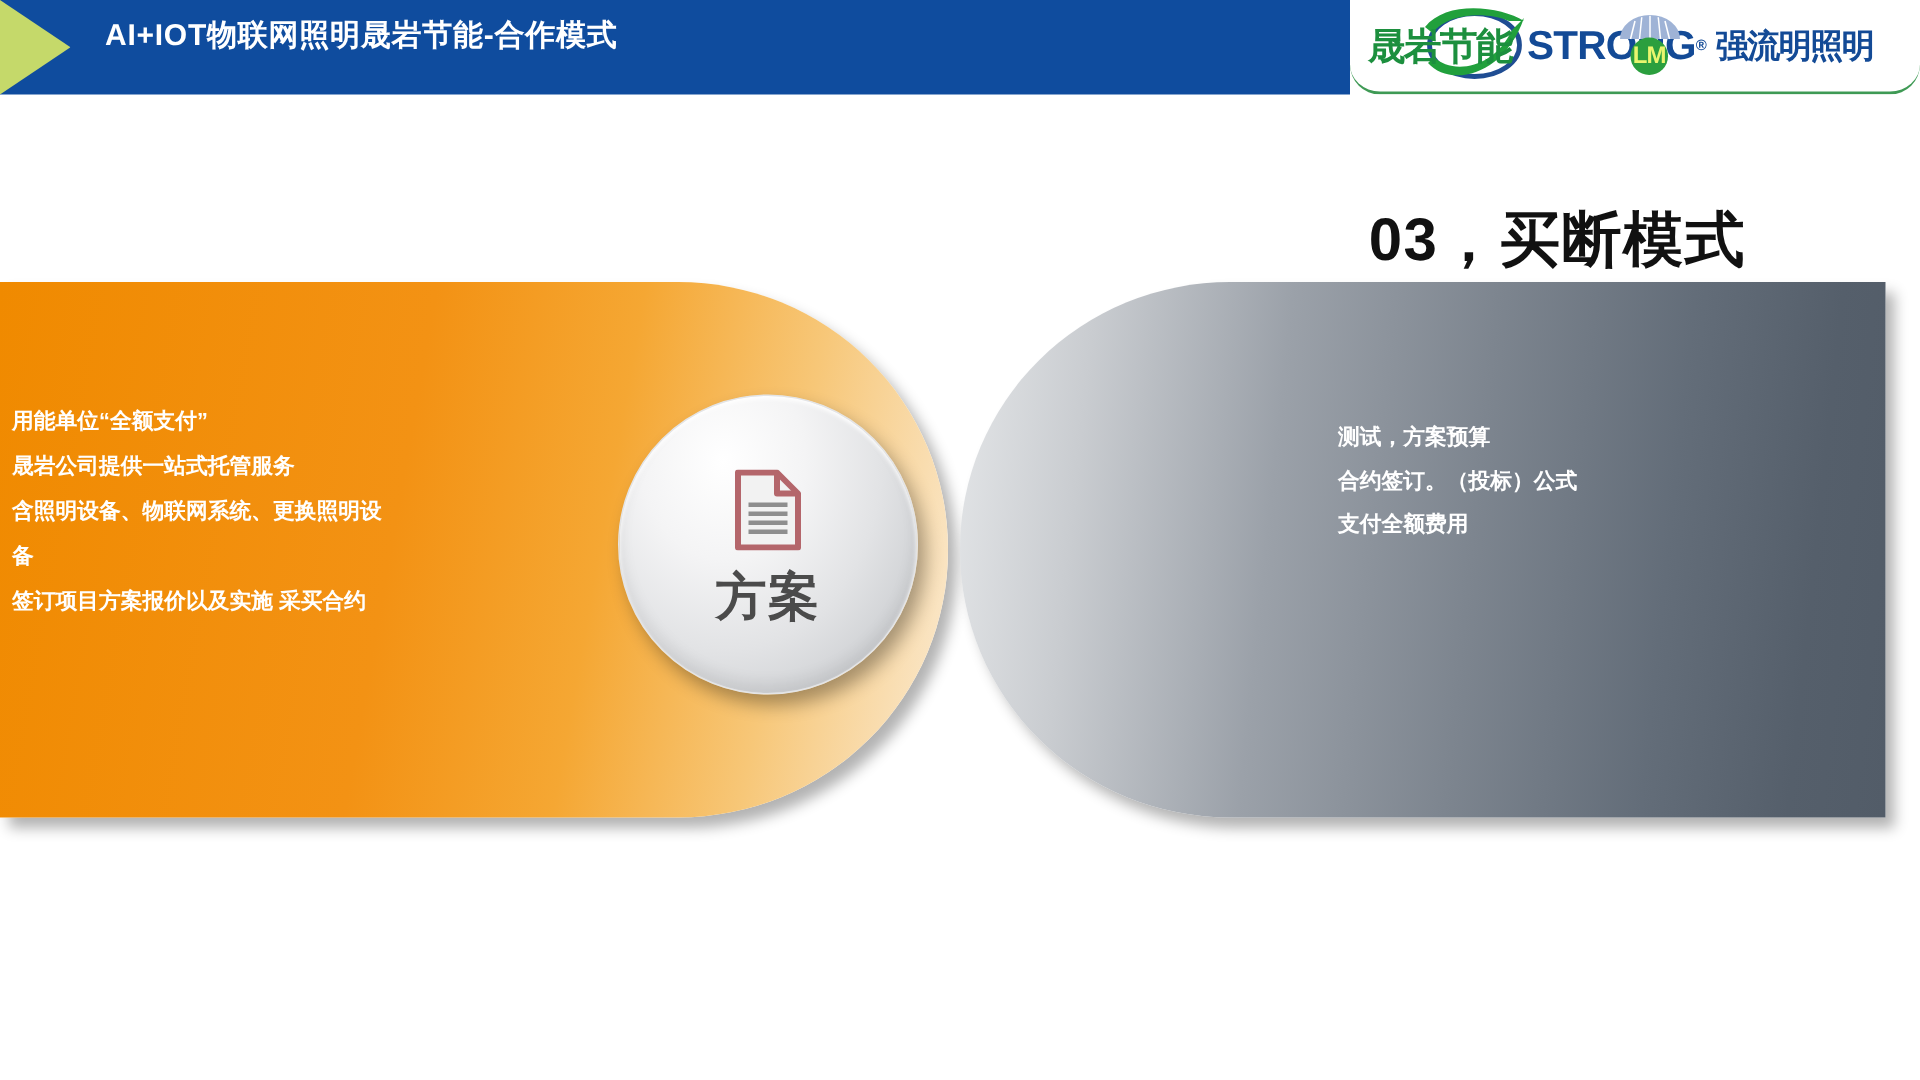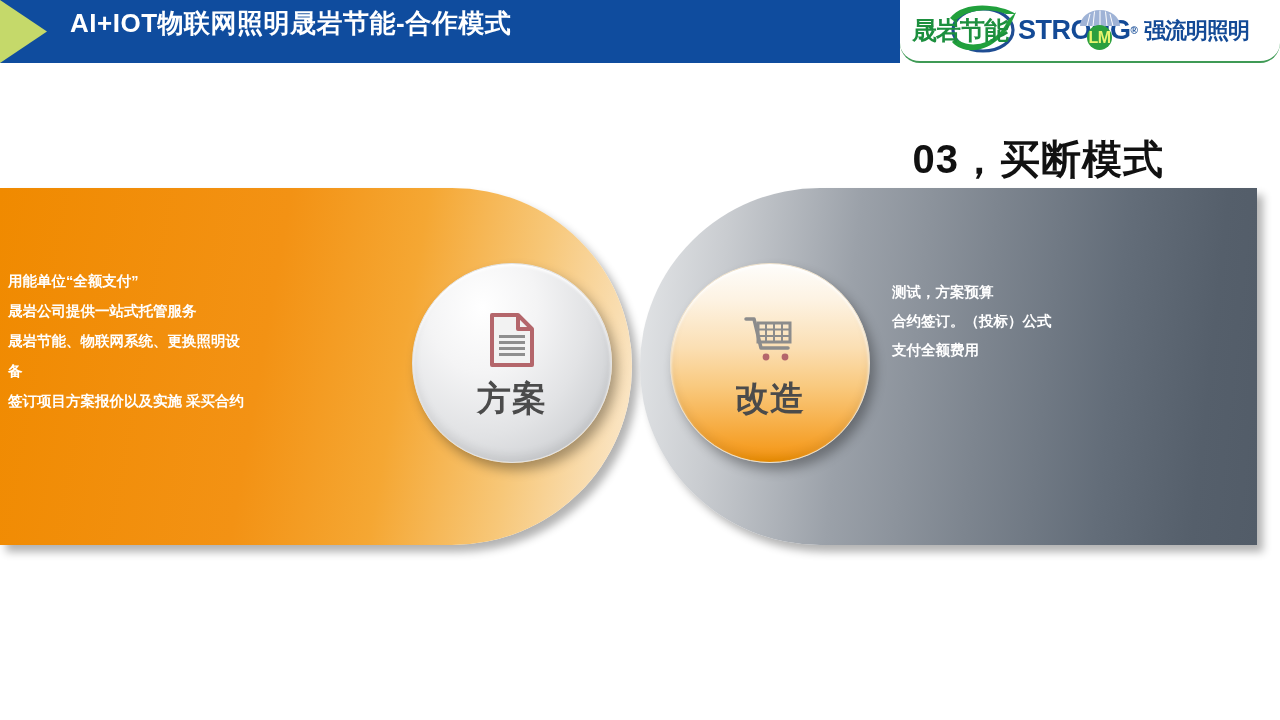--- a/index.html
+++ b/index.html
@@ -18,21 +18,21 @@
     background:#0f4c9e;
   }
   .header-chevron {
     position:absolute; left:0; top:0; width:47px; height:63px;
     background:#c5d96a;
     clip-path: polygon(0 0, 0 100%, 100% 50%);
   }
   .header-title {
     position:absolute; left:70px; top:0; height:47px;
     display:flex; align-items:center;
-    color:#ffffff; font-size:26px; font-weight:bold;
+    color:#ffffff; font-size:20px; font-weight:bold;
     letter-spacing:.5px; white-space:nowrap;
   }
   .header-logo {
     position:absolute; left:900px; top:0; width:380px; height:63px;
     background:#ffffff;
     border-bottom:2px solid #3f9a55;
     display:flex; align-items:center; padding-left:12px; gap:6px;border-radius:20px;
   }
   .logo-cn {
     position:relative;
@@ -171,21 +171,21 @@
   </div>
 
   <div class="slide-title">03，买断模式</div>
 
   <div class="panels">
 
     <div class="panel-left">
       <div class="panel-left-text">
         <div>用能单位“全额支付”</div>
         <div>晟岩公司提供一站式托管服务</div>
-        <div>晟岩节能、物联网系统、更换照明设</div>
+        <div>含照明设备、物联网系统、更换照明设</div>
         <div>备</div>
         <div>签订项目方案报价以及实施  采买合约</div>
       </div>
     </div>
 
     <div class="panel-right">
       <div class="panel-right-text">
         <div>测试，方案预算</div>
         <div>合约签订。（投标）公式</div>
         <div>支付全额费用</div>
@@ -201,33 +201,15 @@
             <rect x="10" y="22" width="26" height="3"></rect>
             <rect x="10" y="28" width="26" height="3"></rect>
             <rect x="10" y="34" width="26" height="3"></rect>
             <rect x="10" y="40" width="26" height="3"></rect>
           </g>
         </svg>
       </div>
       <div class="circle-label">方案</div>
     </div>
 
-    <div class="circle circle-orange">
-      <div class="circle-icon">
-        <svg width="52" height="52" viewBox="0 0 52 52">
-          <path d="M2 5 H10 L17 34 H44" fill="none" stroke="#8c8c8c" stroke-width="3.5" stroke-linecap="round" stroke-linejoin="round"></path>
-          <rect x="14" y="9" width="32" height="19" fill="none" stroke="#8c8c8c" stroke-width="3"></rect>
-          <g stroke="#8c8c8c" stroke-width="2">
-            <line x1="14" y1="15.5" x2="46" y2="15.5"></line>
-            <line x1="14" y1="22" x2="46" y2="22"></line>
-            <line x1="22" y1="9" x2="22" y2="28"></line>
-            <line x1="30" y1="9" x2="30" y2="28"></line>
-            <line x1="38" y1="9" x2="38" y2="28"></line>
-          </g>
-          <circle cx="22" cy="43" r="3.4" fill="#b4666b"></circle>
-          <circle cx="41" cy="43" r="3.4" fill="#b4666b"></circle>
-        </svg>
-      </div>
-      <div class="circle-label">改造</div>
-    </div>
 
   </div>
 </div>
 
 </body></html>

